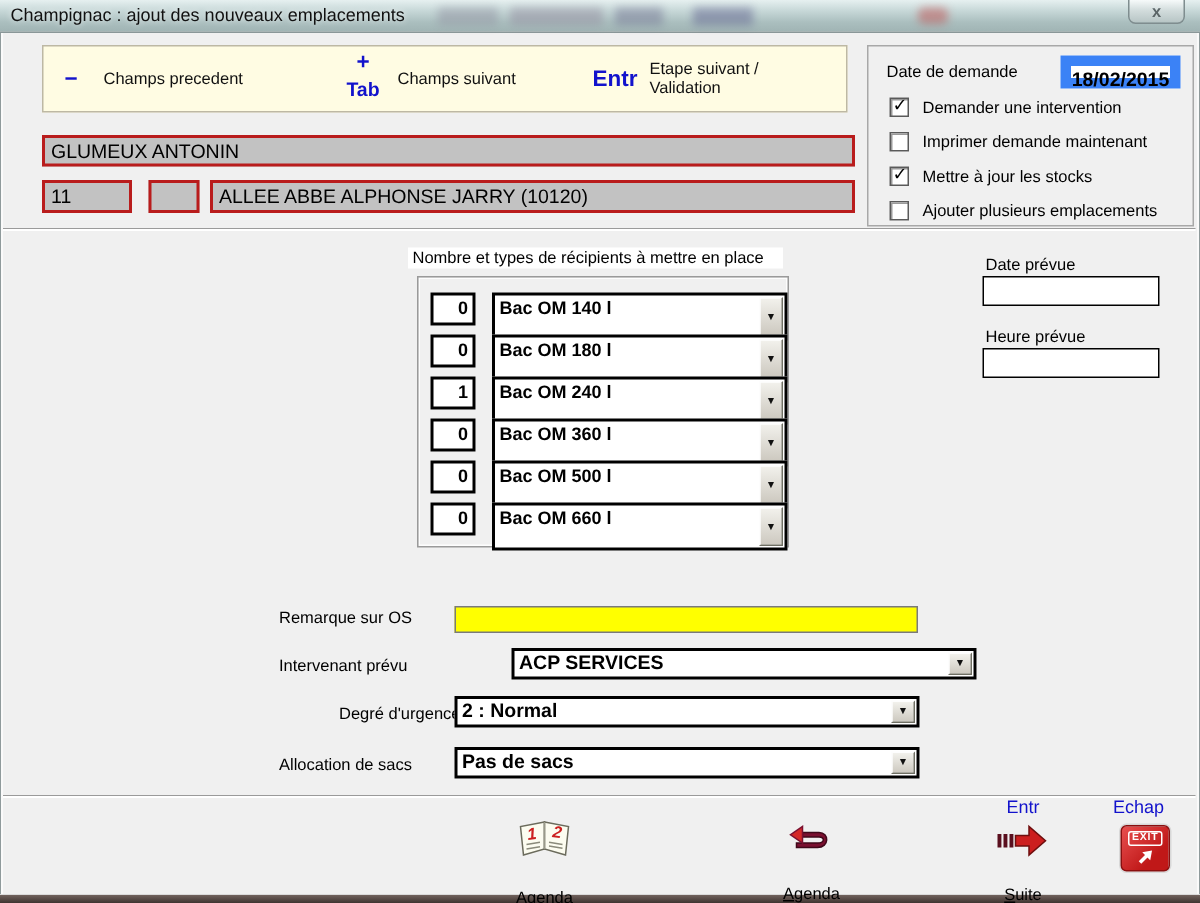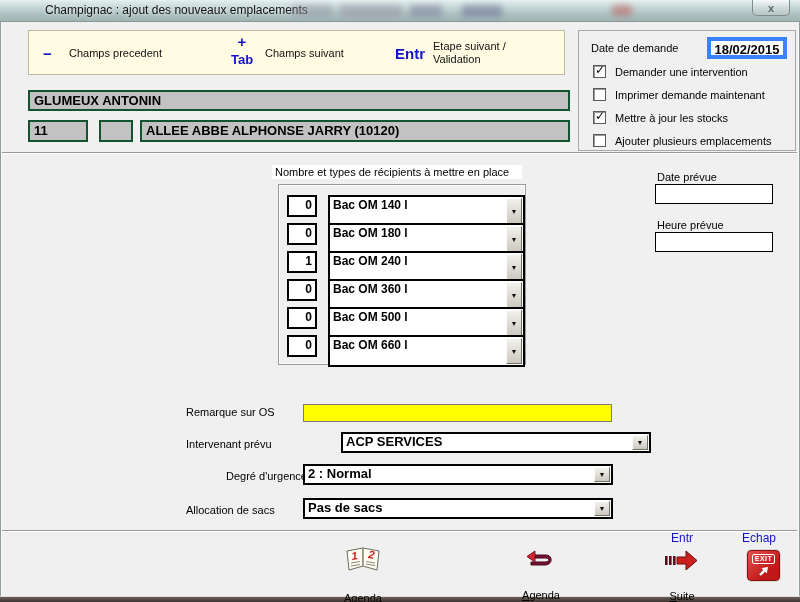--- a/index.html
+++ b/index.html
@@ -4,21 +4,21 @@
 <style>
   * { margin:0; padding:0; box-sizing:border-box; }
   body { background:#d8d8d8; font-family:"Liberation Sans","DejaVu Sans",sans-serif; }
   .screen { position:relative; width:800px; height:602px; overflow:hidden; background:#f0f0f0; }
 
   
   .titlebar { position:absolute; left:0; top:0; width:800px; height:22px;
     background:linear-gradient(180deg,#e6f0f0 0%,#c6d7d7 35%,#abbfbf 70%,#a0b4b4 100%);
     border-bottom:1px solid #8a9798; }
   .title-text { position:absolute; left:7px; top:0; line-height:21px; font-size:12px; color:#111;
-    text-shadow:0 0 4px rgba(255,255,255,.9); white-space:nowrap;margin-left:38px; }
+    text-shadow:0 0 4px rgba(255,255,255,.9); white-space:nowrap; }
   .title-blur { position:absolute; left:292px; top:5px; width:266px; height:12px; filter:blur(3px);
     background:linear-gradient(90deg,#8f8f9f 0 40px,transparent 40px 48px,#90879b 48px 110px,transparent 110px 118px,#6f6f8f 118px 150px,transparent 150px 170px,#5a5a8a 170px 210px,transparent 210px); opacity:.45; }
   .title-blur-red { position:absolute; left:612px; top:5px; width:20px; height:11px; filter:blur(3px);
     background:#c05050; opacity:.5; border-radius:4px; }
   .close-btn { position:absolute; right:10px; top:0; width:38px; height:16px;
     background:linear-gradient(180deg,#f6fafa,#d3dddd 45%,#b7c5c5);
     border:1px solid #7f8d8f; border-top:none; border-radius:0 0 5px 5px;
     display:flex; align-items:center; justify-content:center;
     font-size:11px; font-weight:bold; color:#5c6668; cursor:default; }
 
@@ -38,32 +38,32 @@
     background:#fffce3; border:1px solid #bdb8a4; }
   .hint-key { color:#1212cc; font-weight:bold; position:absolute; }
   .hint-label { position:absolute; font-size:11px; color:#111; }
   .vcenter { top:50%; transform:translateY(-50%); }
 
   
   .panel { position:absolute; left:578px; top:30px; width:218px; height:121px;
     border:1px solid #a8a8a8; background:#f0f0f0; }
   .panel-date-label { position:absolute; left:12px; top:11px; font-size:11px; }
   .panel-date-value { position:absolute; left:128px; top:6px; width:80px; height:22px;
-    background:#fff; border:4px solid #3b82f6; font-size:13px; font-weight:bold;
+    background:#fff; border:7px solid #3b82f6; font-size:13px; font-weight:bold;
     text-align:center; line-height:18px; }
   .cb-row { position:absolute; left:14px; height:14px; }
   .cb-box { position:absolute; left:0; top:0; width:13px; height:13px; background:#fff;
     border:1px solid #5a5a5a; box-shadow:inset 1px 1px 0 #9a9a9a; }
   .cb-box .check { display:none; position:absolute; left:1px; top:-3px; font-size:12px; font-weight:bold; color:#000; }
   .cb-box.checked .check { display:block; }
   .cb-label { position:absolute; left:22px; top:1px; font-size:11px; white-space:nowrap; }
 
   
-  .gray-field { position:absolute; background:#c2c2c2; border:2px solid #14532d;
-    font-size:13px; font-weight:bold; color:#000; padding-left:4px; overflow:hidden; white-space:nowrap; }
+  .gray-field { position:absolute; background:#c2c2c2; border:2px solid #b91c1c;
+    font-size:13px; font-weight:normal; color:#000; padding-left:4px; overflow:hidden; white-space:nowrap; }
 
   
   .rec-label { position:absolute; left:272px; top:165px; width:250px; background:#fff;
     font-size:11px; padding:1px 3px; white-space:nowrap; }
   .groupbox { position:absolute; left:278px; top:184px; width:248px; height:181px;
     border:1px solid #9a9a9a; box-shadow:inset 0 0 0 1px #fdfdfd; padding-top:10px; }
   .rec-row { position:relative; height:22px; margin:0 0 6px 8px; }
   .qty-box { position:absolute; left:0; top:0; width:30px; height:22px; background:#fff;
     border:2px solid #000; font-size:12px; font-weight:bold; text-align:right;
     padding-right:3px; line-height:17px; }

